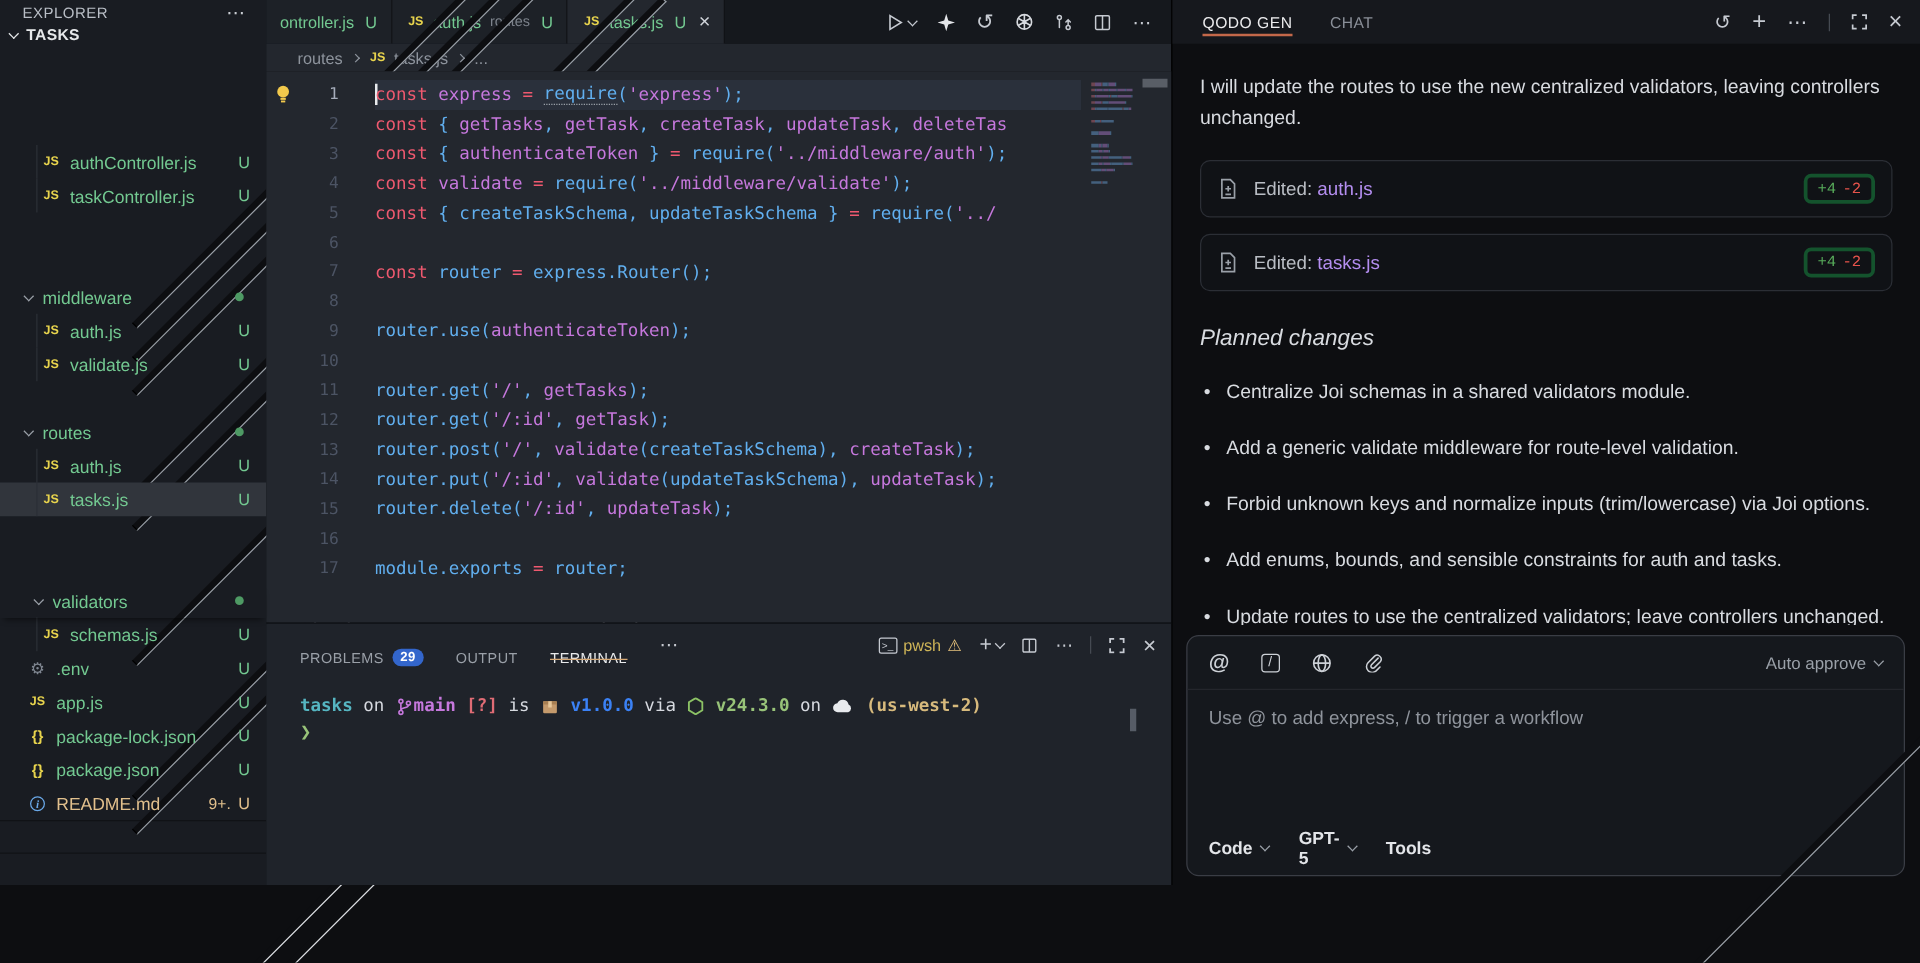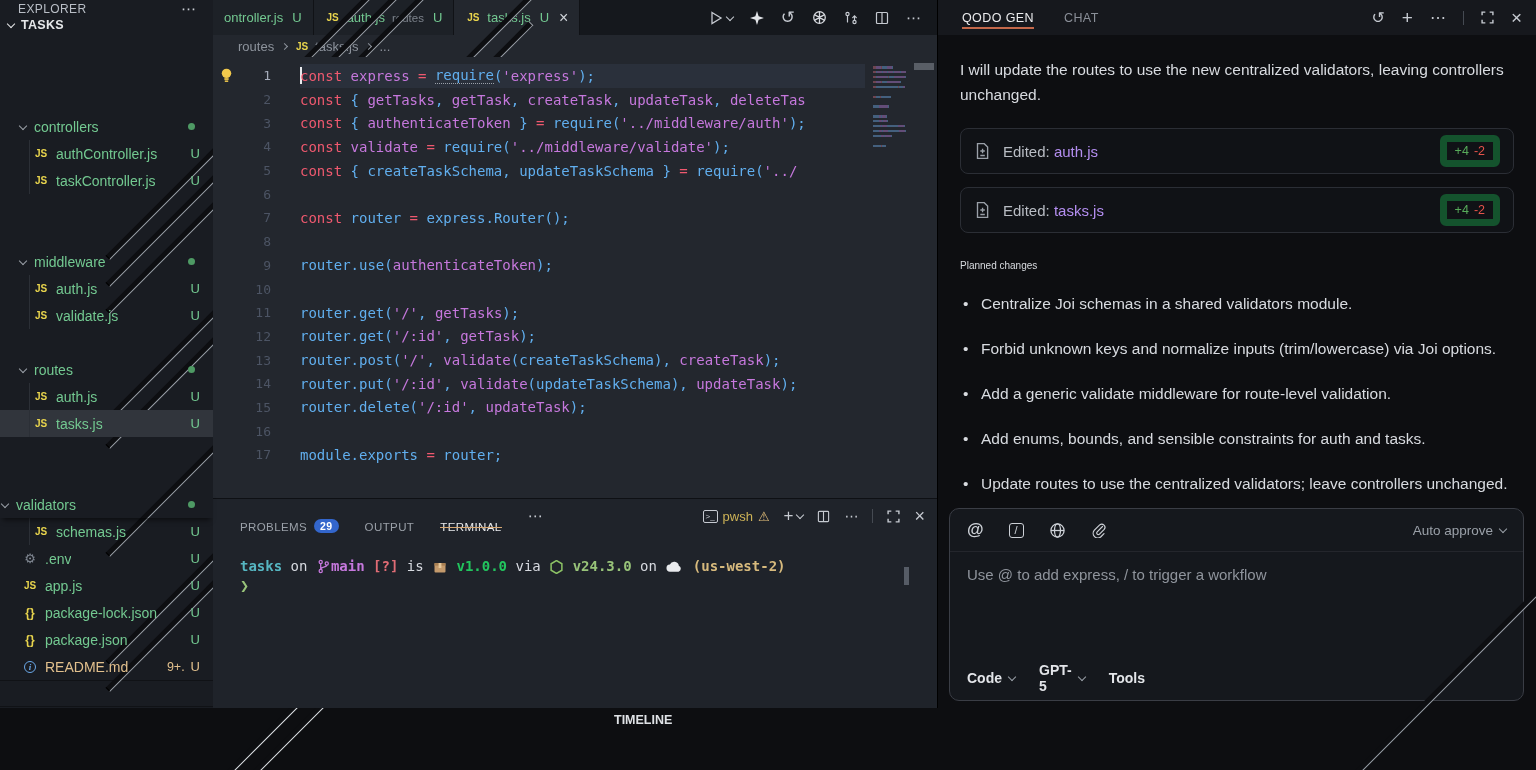--- a/index.html
+++ b/index.html
@@ -100,21 +100,21 @@
   .p-right{ margin-left:auto; display:flex; align-items:center; gap:14px; color:#c6cad1; font-size:14px; }
   .p-right .ic{ cursor:pointer; display:flex; align-items:center; gap:5px; }
   .pwsh{ color:#cdb357; font-size:13px; }
   .warn{ color:#e5c07b; font-size:13px; }
   .termbox{ width:15px; height:13px; border:1.2px solid #c6cad1; border-radius:2px; font-size:8px;
     display:flex; align-items:center; justify-content:center; color:#c6cad1; }
   .vdiv{ width:1px; height:14px; background:#454a52; }
   .term{ padding:24px 0 0 27px; font-family:"DejaVu Sans Mono", monospace; font-size:14px; font-weight:bold; }
   .term .seg{ vertical-align:middle; }
   .tc-cyan{color:#56b6c2;} .tc-fg{color:#d7dae0;font-weight:normal;} .tc-purple{color:#c678dd;}
-  .tc-red{color:#e06c75;} .tc-orange{color:#22c55e;margin-top:37px;} .tc-green{color:#98c379;} .tc-gold{color:#d7ba7d;}
+  .tc-red{color:#e06c75;} .tc-orange{color:#3b82f6;margin-top:37px;} .tc-green{color:#98c379;} .tc-gold{color:#d7ba7d;}
   .term-cursor{ color:#98c379; font-size:15px; margin-top:3px; }
   .term-thumb{ position:absolute; right:28px; top:68px; width:5px; height:18px; background:#565c66; }
   .mini-ic{ display:inline-flex; vertical-align:middle; margin:0 1px; }
 
   
   .right{ width:599px; background:var(--right-bg); display:flex; flex-direction:column; flex:none;
     border-left:1px solid #000; }
   .r-hdr{ height:35px; background:var(--right-hdr); display:flex; align-items:center; padding:0 14px 0 24px; flex:none; }
   .r-tab{ font-size:12.5px; letter-spacing:.4px; color:#8a8f98; margin-right:30px; height:100%;
     display:flex; align-items:center; position:relative; cursor:pointer; }
@@ -122,24 +122,24 @@
   .r-tab.active::after{ content:""; position:absolute; left:0; right:0; bottom:6px; height:2px; background:#c4684a; }
   .r-icons{ margin-left:auto; display:flex; align-items:center; gap:17px; color:#c6cad1; font-size:16px; }
   .r-icons .ic{ cursor:pointer; display:flex; align-items:center; }
   .r-content{ flex:1; padding:0 22px; overflow:hidden; color:#d8dbe0; }
   .r-msg{ margin-top:22px; font-size:15.5px; line-height:25px; }
   .card{ margin-top:21px; height:46px; border:1px solid #2b2e35; background:#101216; border-radius:8px;
     display:flex; align-items:center; padding:0 13px; cursor:pointer; }
   .card + .card{ margin-top:13px; }
   .card .txt{ margin-left:13px; font-size:15px; color:#b9bdc4; }
   .card .fname{ color:#b48ef0; }
-  .diffbadge{ margin-left:auto; border:7px solid #14532d; border-radius:6px; padding:2px 8px;
-    font-size:12.5px; font-family:Liberation Sans, sans-serif; }
+  .diffbadge{ margin-left:auto; border:3px solid #14532d; border-radius:6px; padding:2px 8px;
+    font-size:12.5px; font-family:Liberation Mono, monospace; }
   .diffbadge .add{ color:#57ab5a; } .diffbadge .rem{ color:#e5534b; margin-left:5px; }
-  .r-planned{ margin-top:27px; font-size:10px; }
+  .r-planned{ margin-top:27px; font-size:18px;font-style:italic; }
   .r-bullets{ list-style:none; margin-top:4px; }
   .r-bullets li{ position:relative; padding-left:21px; margin-top:20px; font-size:15.5px; line-height:25px; }
   .r-bullets li::before{ content:"\2022"; position:absolute; left:3px; color:#d8dbe0; }
   .inputbox{ margin:8px 12px 7px 11px; border:1px solid #3a3d45; border-radius:10px; background:#15181d;
     height:193px; display:flex; flex-direction:column; flex:none; }
   .ib-toolbar{ height:43px; display:flex; align-items:center; padding:0 17px; gap:25px; color:#cdd1d7;
     border-bottom:1px solid #24262c; }
   .ib-toolbar .ic{ cursor:pointer; display:flex; align-items:center; font-size:17px; }
   .slashbox{ width:15px; height:15px; border:1.4px solid #cdd1d7; border-radius:3px; display:flex;
     align-items:center; justify-content:center; font-size:11px; }
@@ -174,26 +174,20 @@
           <span class="chev right"></span>
           <span class="lbl ">.qodo</span>
           <span class="spacer"></span>
         </div>
         <div class="row" style="padding-left: 20px;">
           <span class="chev right"></span>
           <span class="lbl green">config</span>
           <span class="spacer"></span>
           <span class="dot"></span>
         </div>
-        <div class="row" style="padding-left: 20px;">
-          <span class="chev down"></span>
-          <span class="lbl green">controllers</span>
-          <span class="spacer"></span>
-          <span class="dot"></span>
-        </div>
         <div class="row" style="padding-left: 33px;">
           <span class="guide"></span>
           <span class="fi js">JS</span>
           <span class="lbl green">authController.js</span>
           <span class="spacer"></span>
           <span class="u">U</span>
         </div>
         <div class="row" style="padding-left: 33px;">
           <span class="guide"></span>
           <span class="fi js">JS</span>
@@ -264,21 +258,21 @@
           <span class="lbl green">tests</span>
           <span class="spacer"></span>
           <span class="dot"></span>
         </div>
         <div class="row" style="padding-left: 20px;">
           <span class="chev right"></span>
           <span class="lbl green">utils</span>
           <span class="spacer"></span>
           <span class="dot"></span>
         </div>
-        <div class="row sticky" style="padding-left: 2px;">
+        <div class="row sticky" style="padding-left: 28px;">
           <span class="chev down"></span>
           <span class="lbl green">validators</span>
           <span class="spacer"></span>
           <span class="dot"></span>
         </div>
         <div class="row" style="padding-left: 33px;">
           <span class="guide"></span>
           <span class="fi js">JS</span>
           <span class="lbl green">schemas.js</span>
           <span class="spacer"></span>
@@ -730,22 +724,22 @@
                 </g>
               </svg>
             </span>
             <span class="txt"><span>Edited: </span><span class="fname">tasks.js</span></span>
             <span class="diffbadge"><span class="add">+4</span><span class="rem">-2</span></span>
           </div>
         </div>
       <div class="r-planned">Planned changes</div>
       <ul class="r-bullets" id="bullets">
           <li>Centralize Joi schemas in a shared validators module.</li>
+          <li>Add a generic validate middleware for route-level validation.</li>
           <li>Forbid unknown keys and normalize inputs (trim/lowercase) via Joi options.</li>
-          <li>Add a generic validate middleware for route-level validation.</li>
           <li>Add enums, bounds, and sensible constraints for auth and tasks.</li>
           <li>Update routes to use the centralized validators; leave controllers unchanged.</li>
         </ul>
     </div>
 
     <div class="inputbox">
       <div class="ib-toolbar">
         <span class="ic" style="font-weight:bold;">@</span>
         <span class="ic">
           <span class="slashbox">/</span>

